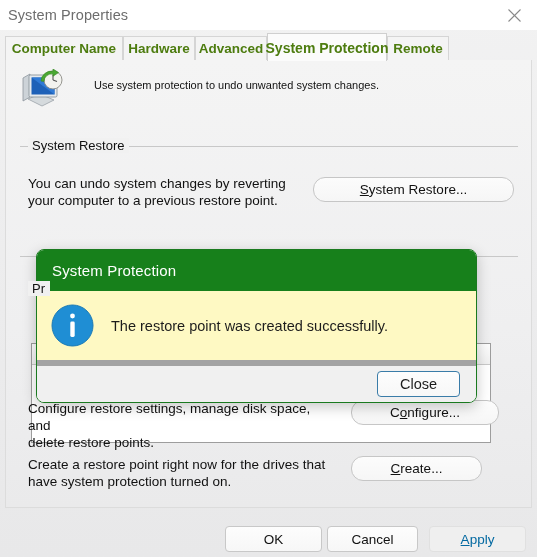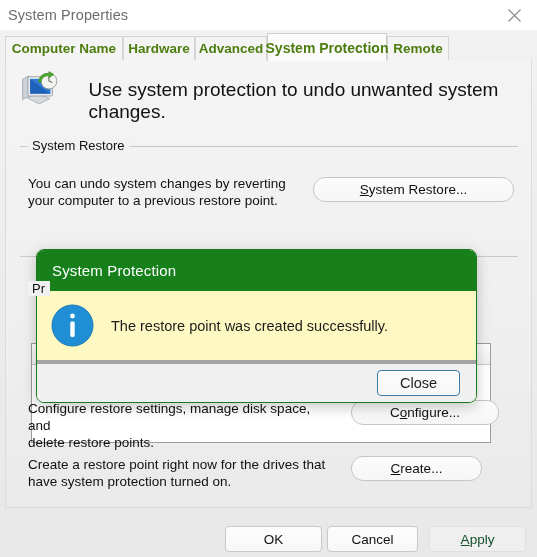--- a/index.html
+++ b/index.html
@@ -103,21 +103,21 @@
     position: absolute;
     top: 9px;
     left: 14px;
     width: 500px;
     display: flex;
     align-items: flex-start;
   }
   .header-text {
     margin-left: 30px;
     margin-top: 10px;
-    font-size: 19px;
+    font-size: 11px;
     color: #111;
   }
 
   
   .sr-icon { width: 44px; height: 40px; display: block; }
 
   
   .group {
     position: absolute;
     left: 14px;
@@ -193,21 +193,21 @@
     background: linear-gradient(to bottom, #fdfdfd 0%, #f7f7f7 100%);
     border: 1px solid #c8c8c8;
     border-radius: 4px;
     font-size: 13.5px;
     color: #111;
     display: flex;
     align-items: center;
     justify-content: center;
     cursor: default;
   }
-  .footer-btn.disabled { color: #14532d; border-color: #e0e0e0; background: #efefef; }
+  .footer-btn.disabled { color: #0369a1; border-color: #e0e0e0; background: #efefef; }
 
   
   .modal {
     position: absolute;
     left: 36px;
     top: 249px;
     width: 441px;
     height: 154px;
     box-sizing: border-box;
     border: 1px solid #1a7a1f;
@@ -238,21 +238,21 @@
   }
   .info-icon { width: 43px; height: 43px; flex: 0 0 43px; }
   .modal-message {
     margin-left: 17px;
     font-size: 14.5px;
     color: #1c1c1c;
   }
   .modal-footer {
     height: 42px;
     background: #f0f0f0;
-    border-top: 4px solid #a3a3a3;
+    border-top: 6px solid #a3a3a3;
     display: flex;
     align-items: center;
     justify-content: flex-end;
     padding-right: 16px;
     box-sizing: border-box;
   }
   .modal-btn {
     width: 83px;
     height: 26px;
     box-sizing: border-box;

